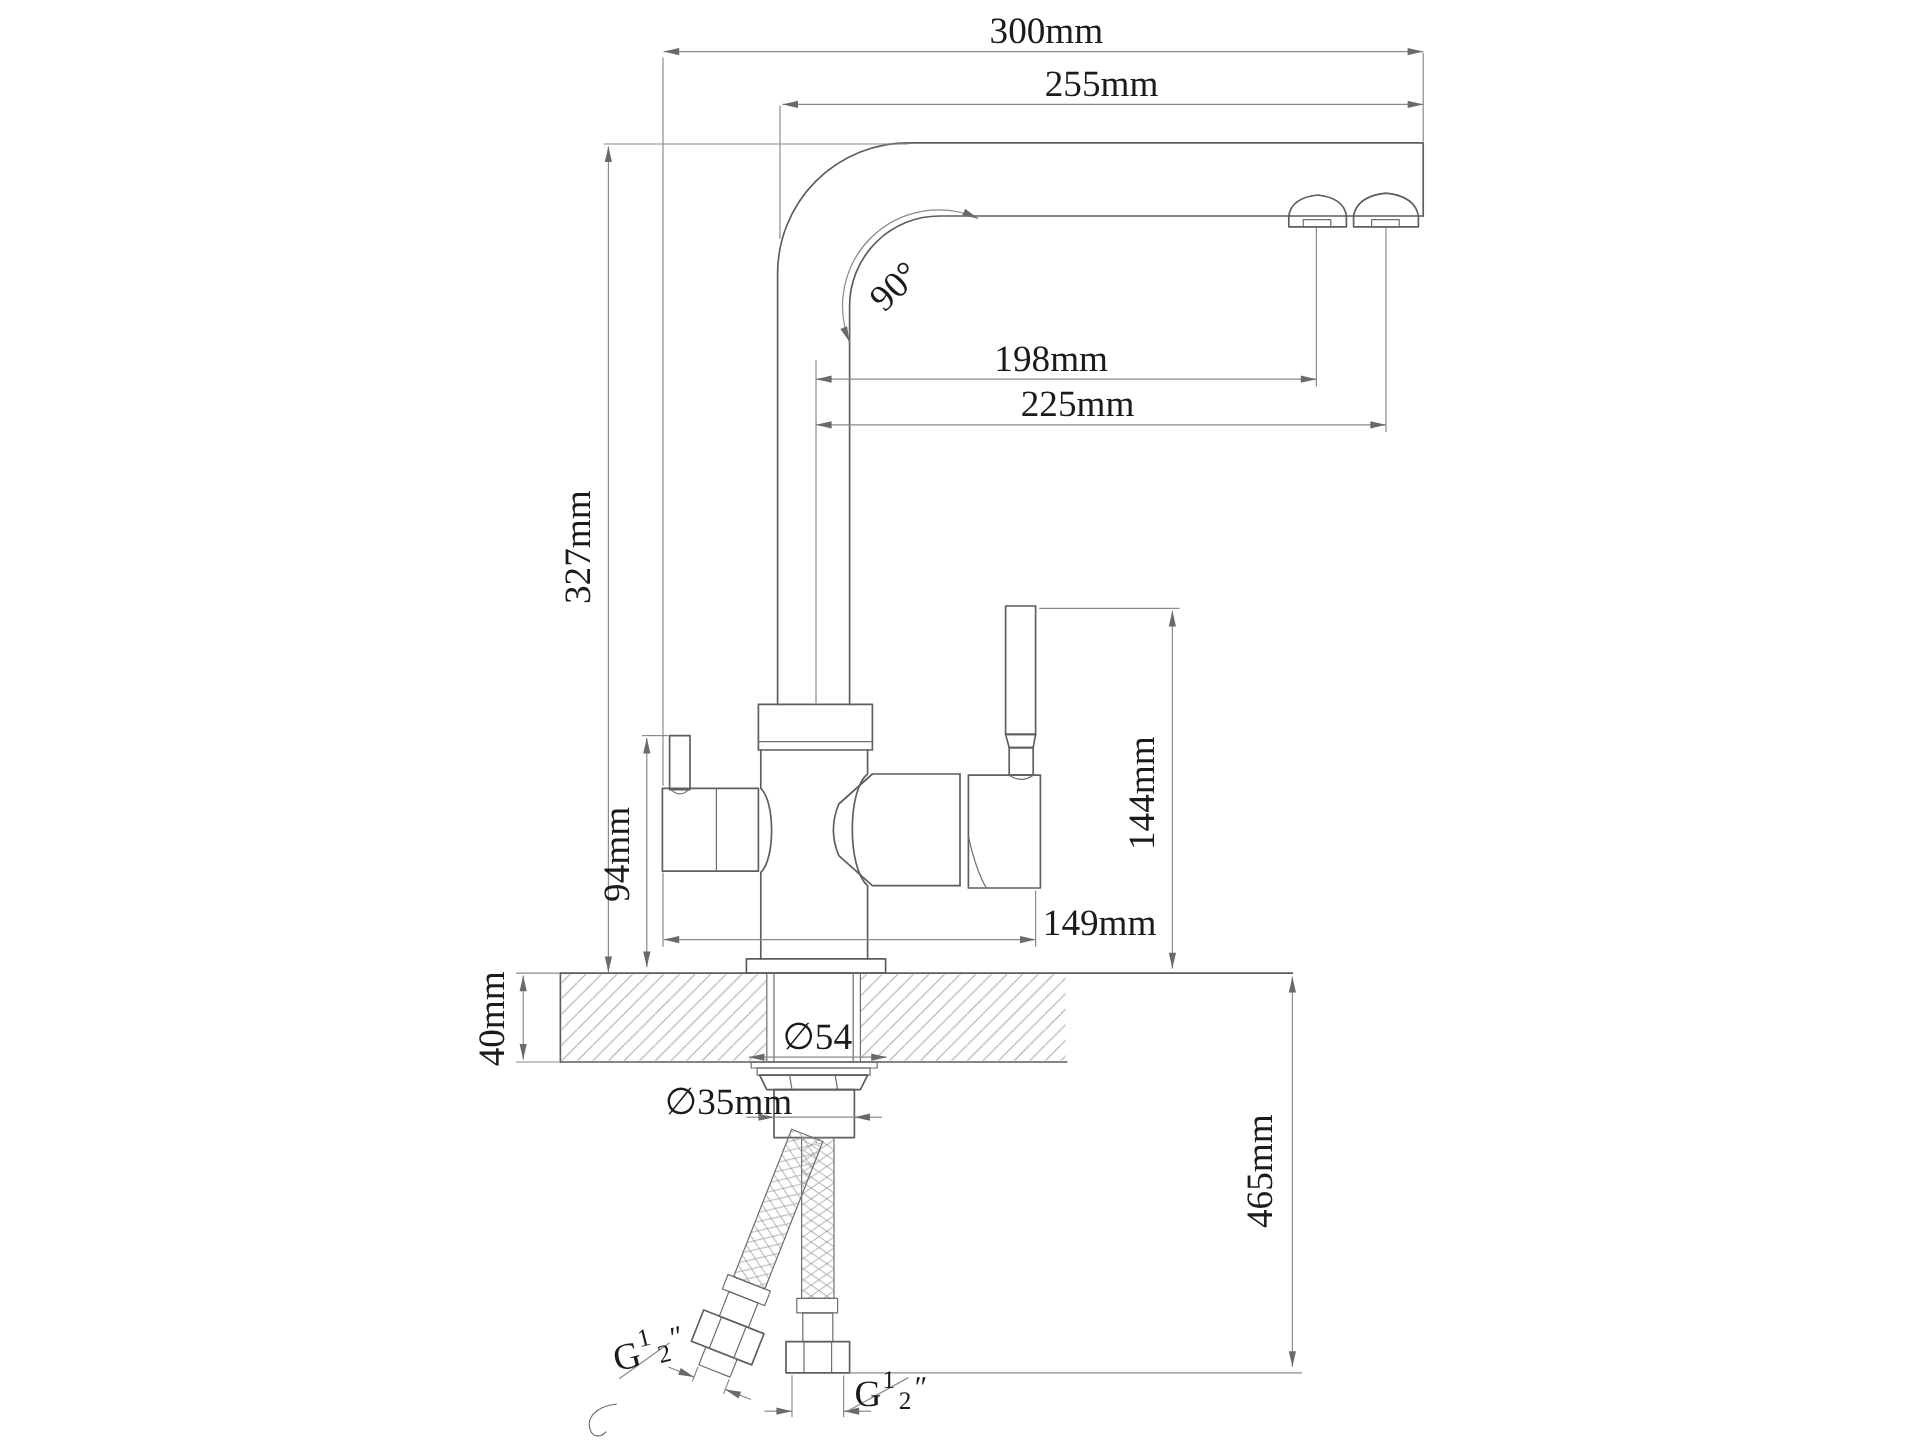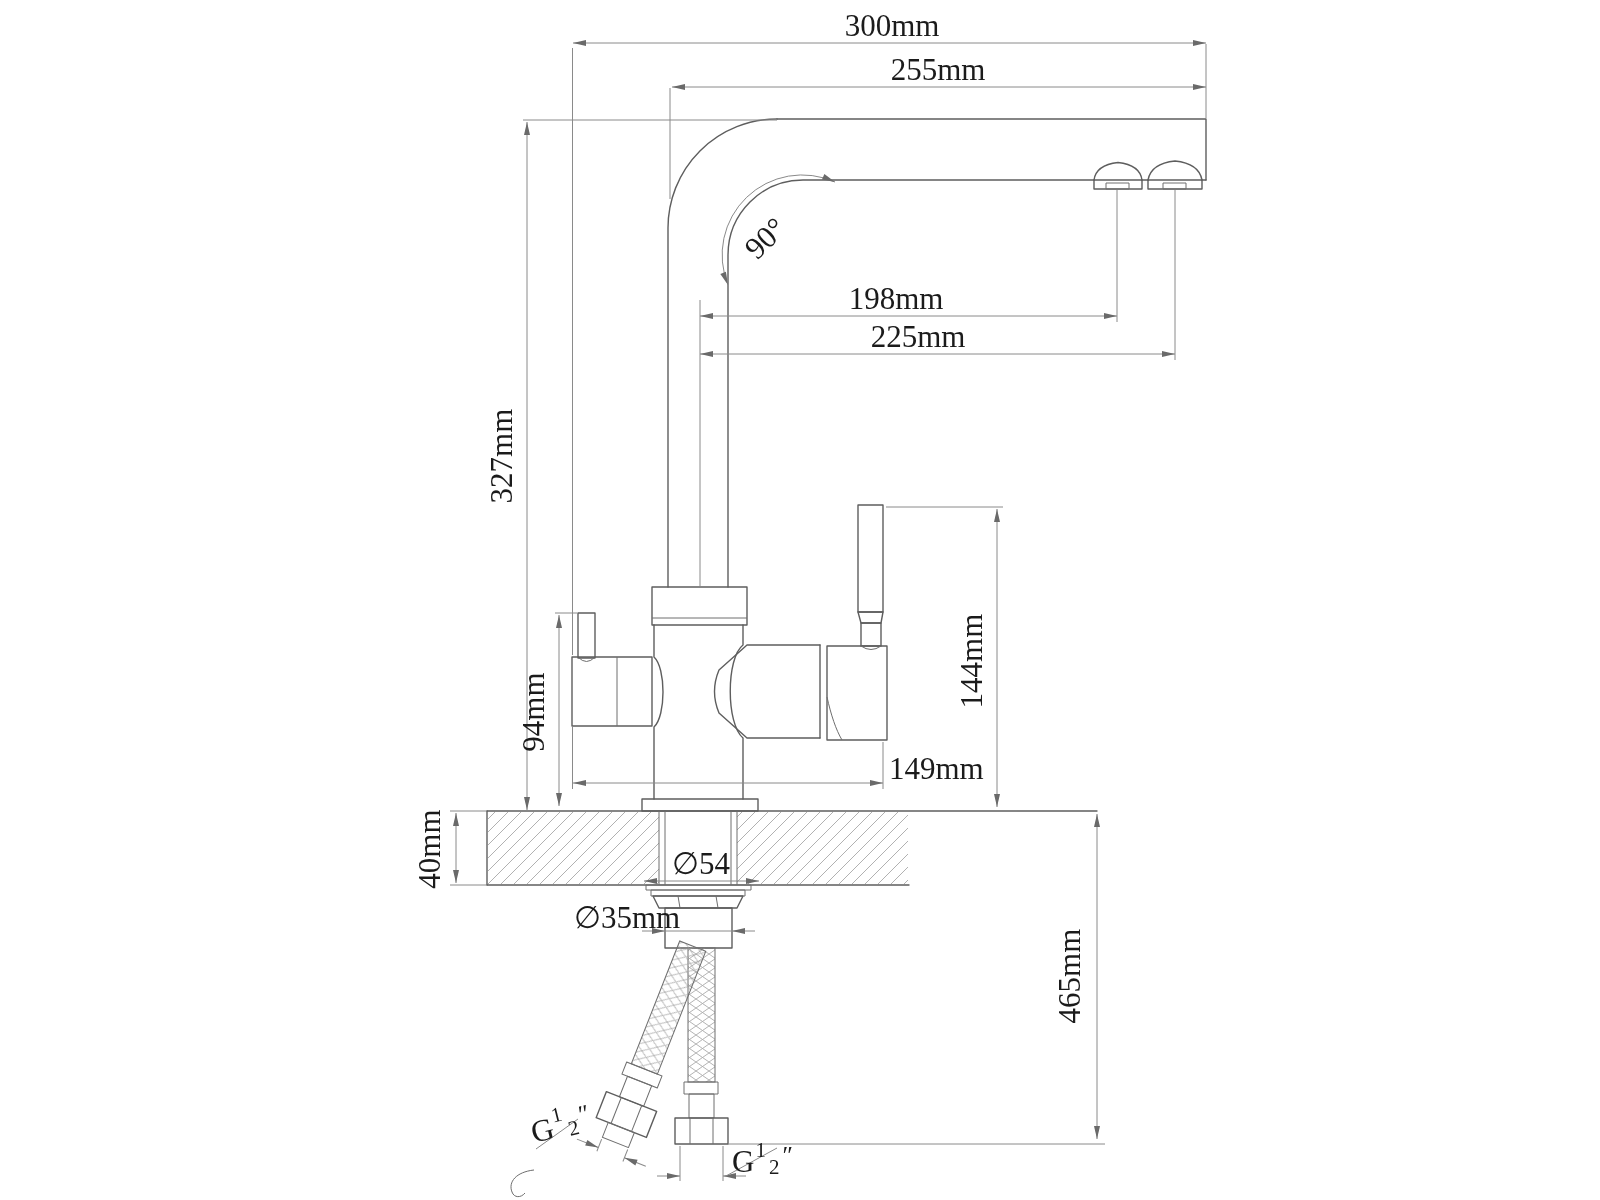--- a/index.html
+++ b/index.html
@@ -1,16 +1,16 @@
 <!DOCTYPE html>
 <html><head>
 <meta charset="utf-8">
 <style>
   html,body{margin:0;padding:0;background:#ffffff;}
-  #stage{position:relative;width:1548px;height:1200px;background:#ffffff;overflow:hidden;margin-left:20px;}
+  #stage{position:relative;width:1548px;height:1200px;background:#ffffff;overflow:hidden;}
   svg{display:block;}
   .obj{fill:none;stroke:#5e5e5e;stroke-width:1.4;stroke-linejoin:round;stroke-linecap:round;}
   .obj2{fill:none;stroke:#6e6e6e;stroke-width:1;stroke-linejoin:round;}
   .dim{fill:none;stroke:#8a8a8a;stroke-width:1;}
   .dimln{fill:none;stroke:#8a8a8a;stroke-width:1;}
   .dt{font-family:"Liberation Serif","DejaVu Serif",serif;font-size:31px;fill:#1b1b1b;}
   .fr{font-size:21px;}
   .sfx{font-size:25px;}
   .braidfill{fill:url(#braid);stroke:#6e6e6e;stroke-width:1;}
   .hatchfill{fill:url(#hatch);stroke:none;}

